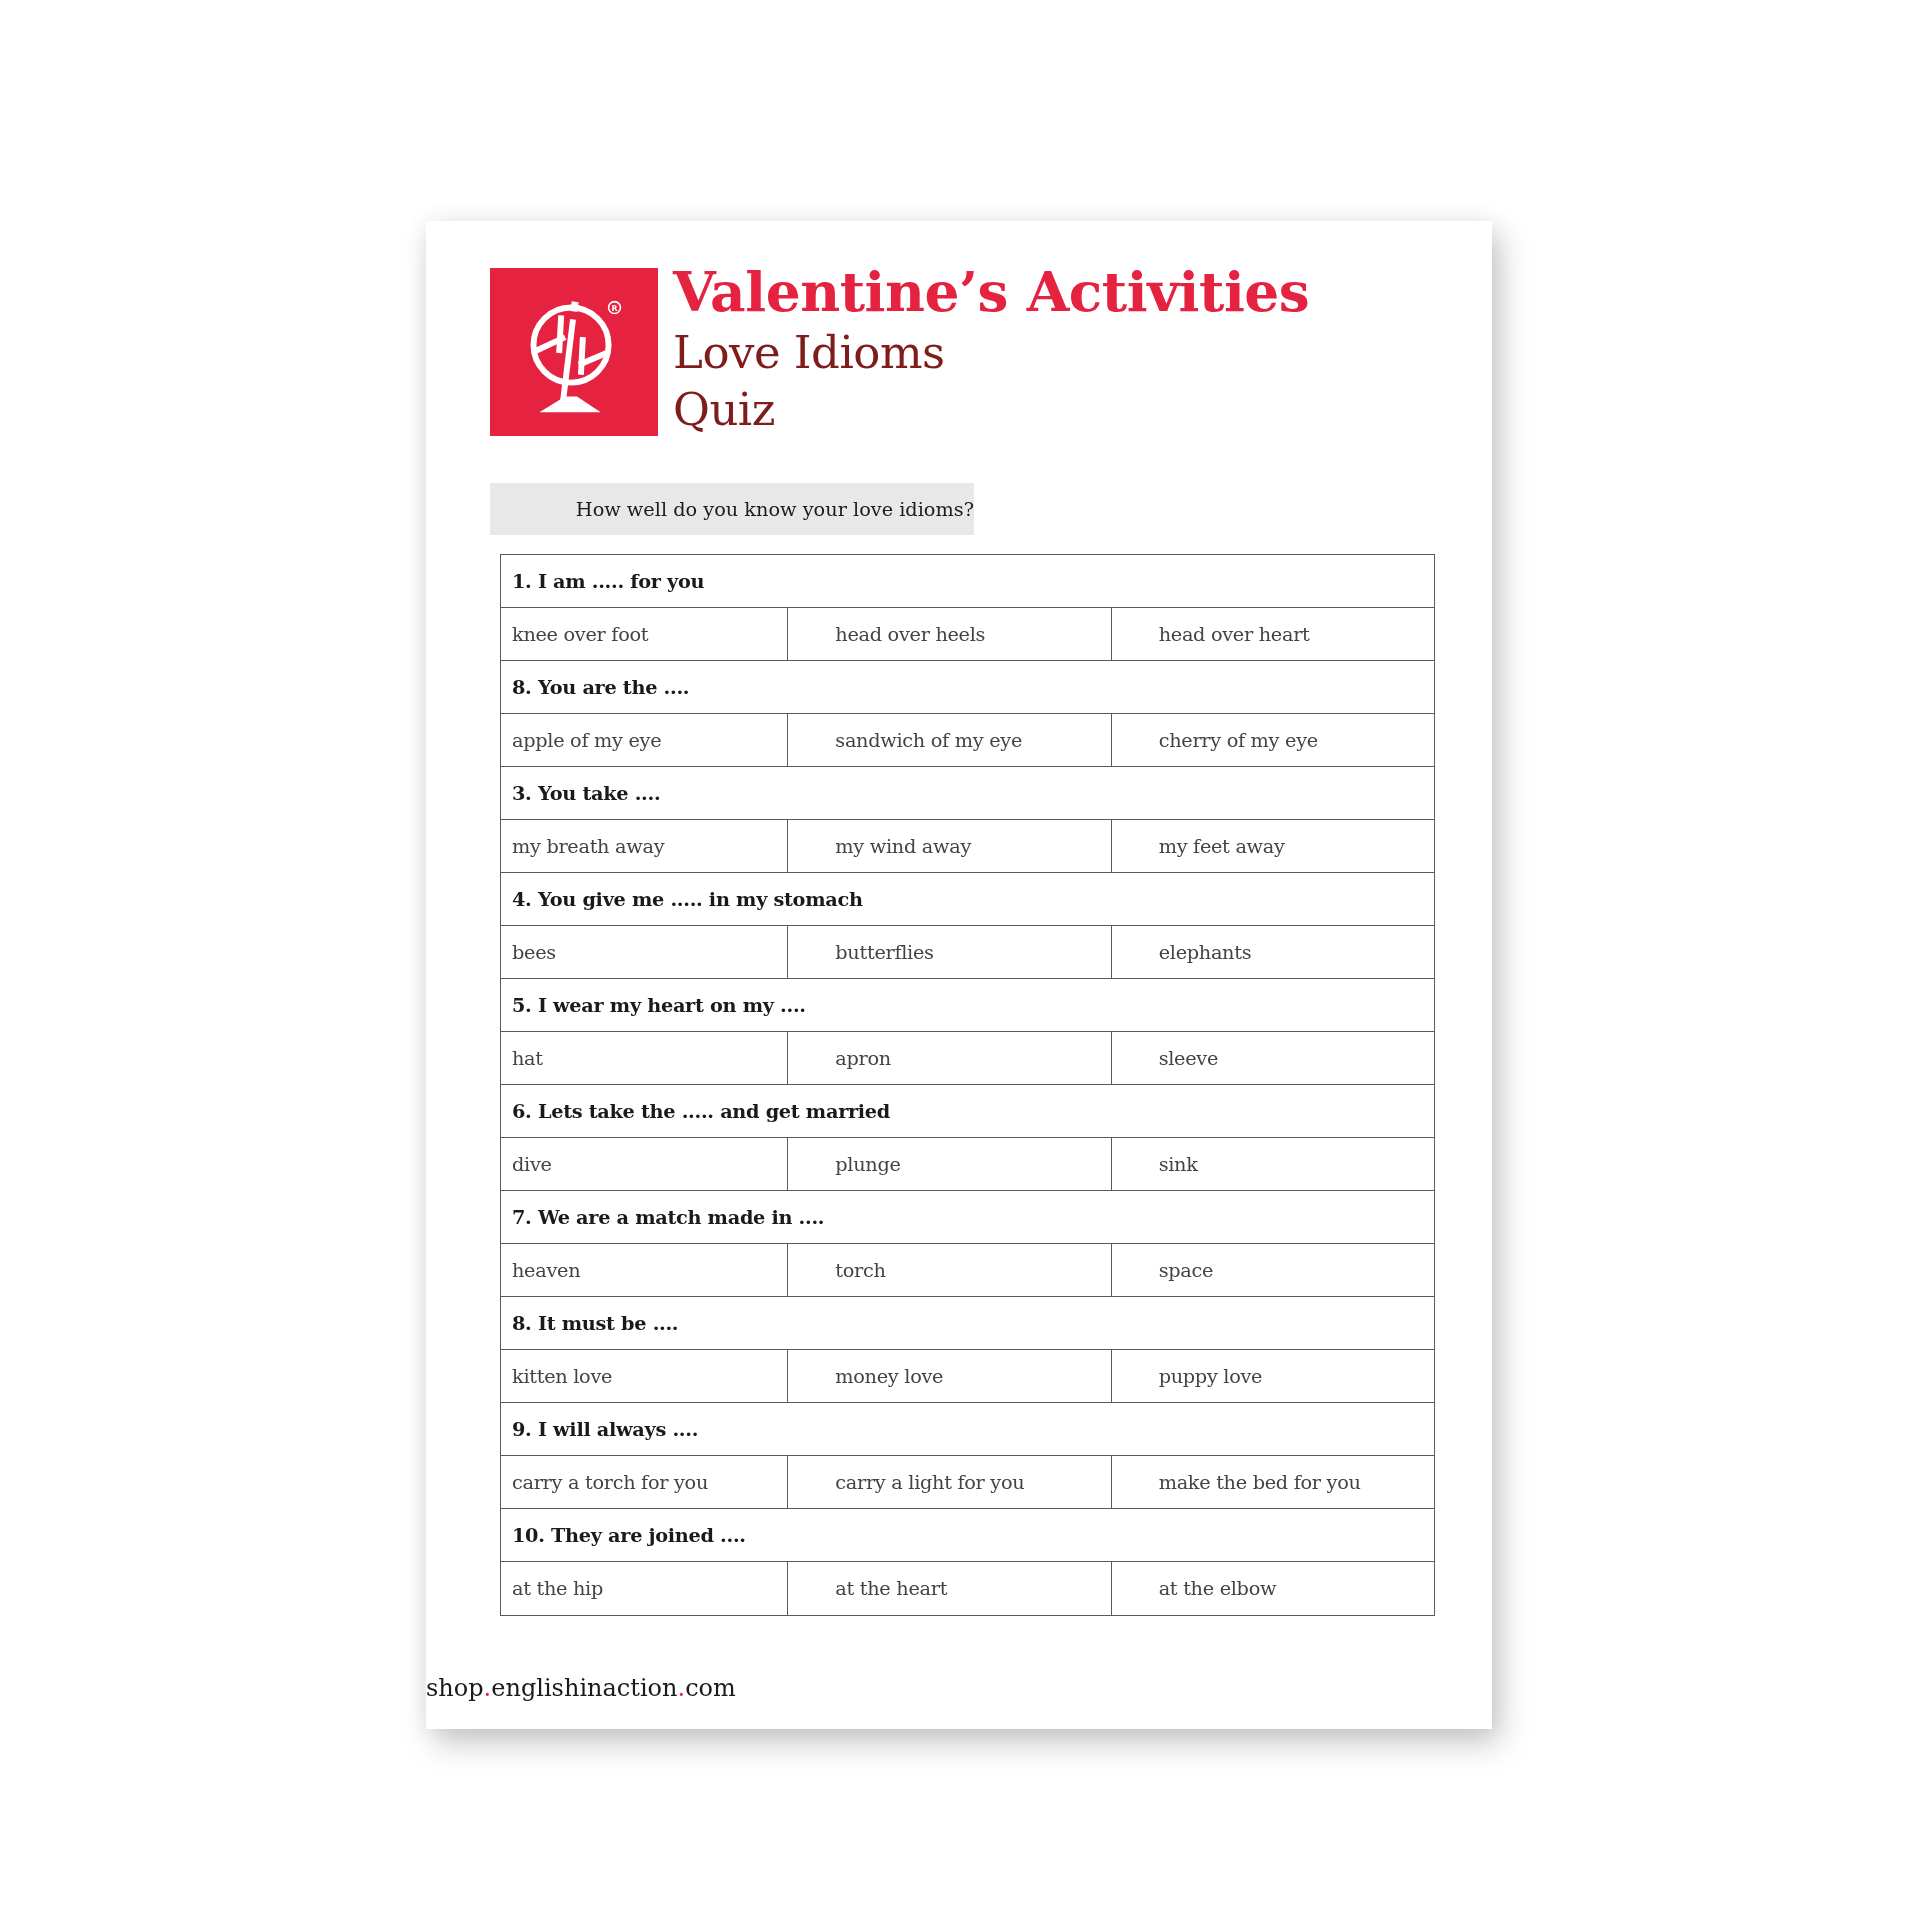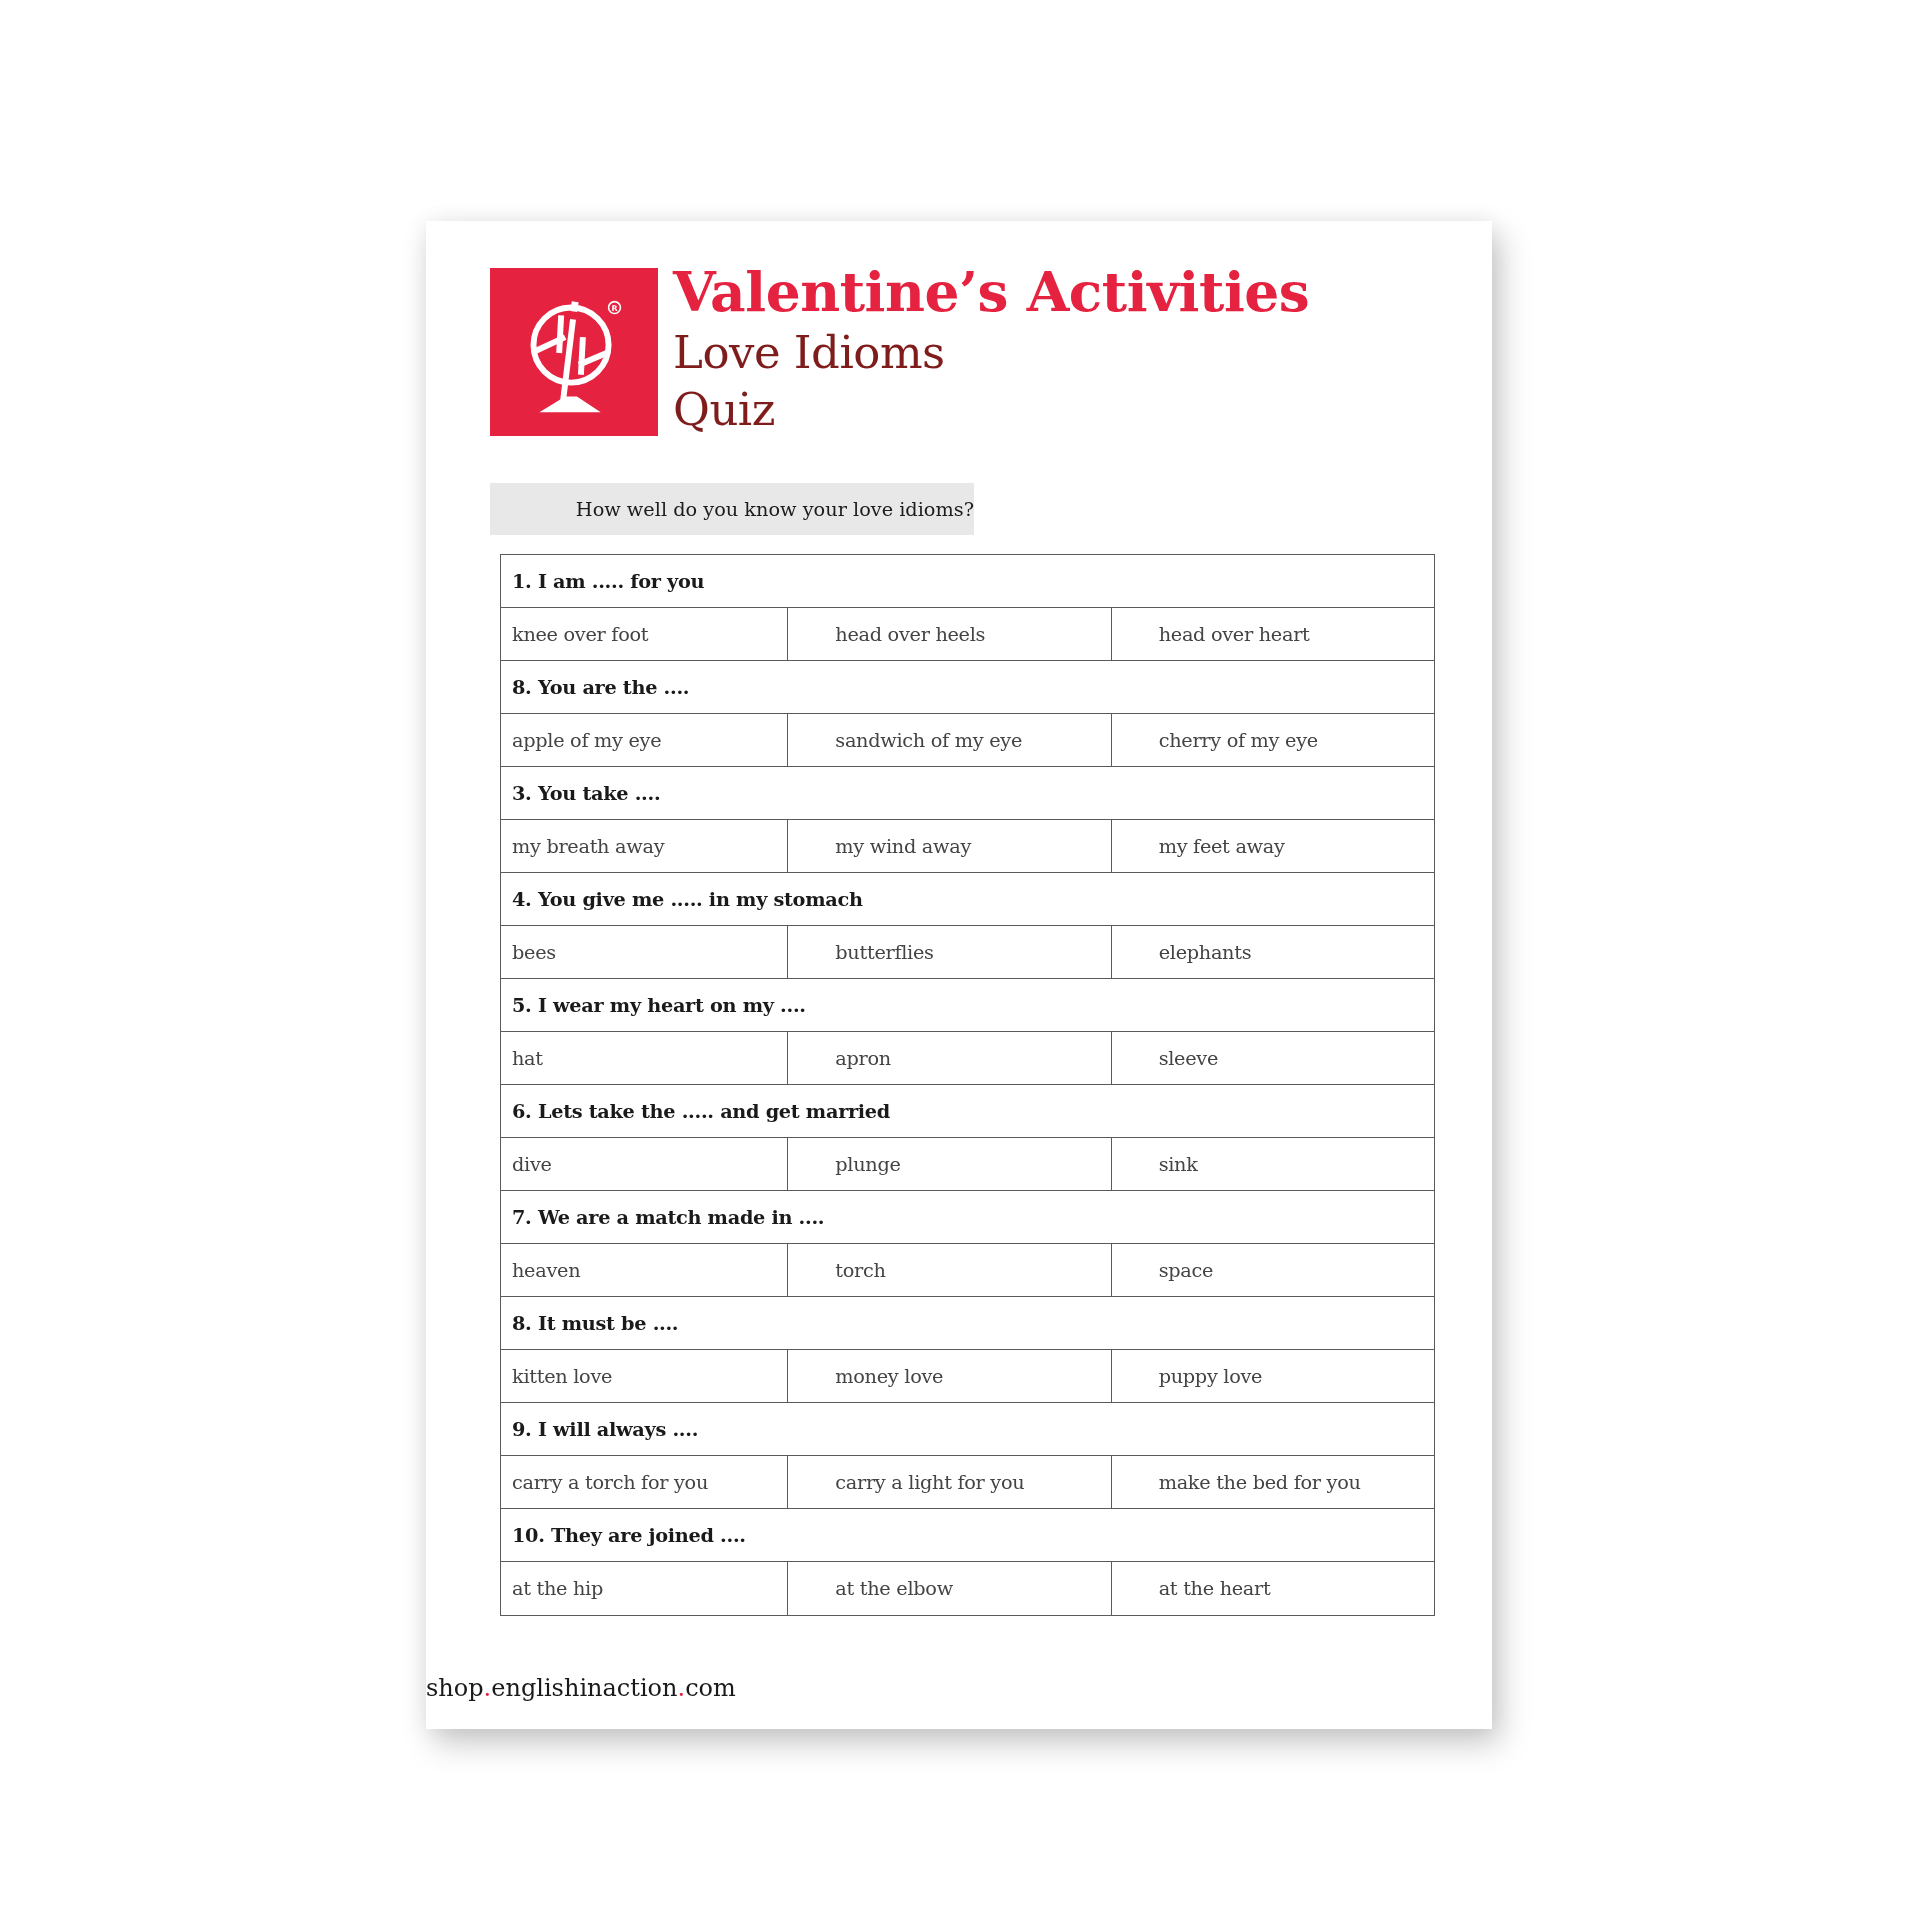--- a/index.html
+++ b/index.html
@@ -271,22 +271,22 @@
       <div class="opt">make the bed for you</div>
     </div>
       </div>
 
     <div class="q-row">
         <span class="question">10. They are joined ....</span>
       </div>
     <div class="q-row">
         <div class="opts">
       <div class="opt">at the hip</div>
+      <div class="opt">at the heart</div>
       <div class="opt">at the elbow</div>
-      <div class="opt">at the heart</div>
     </div>
       </div>
   </div>
 
   <div class="footer">
     <span>shop</span><span class="dot">.</span><span>englishinaction</span><span class="dot">.</span><span>com</span>
   </div>
 
 </div>
 

